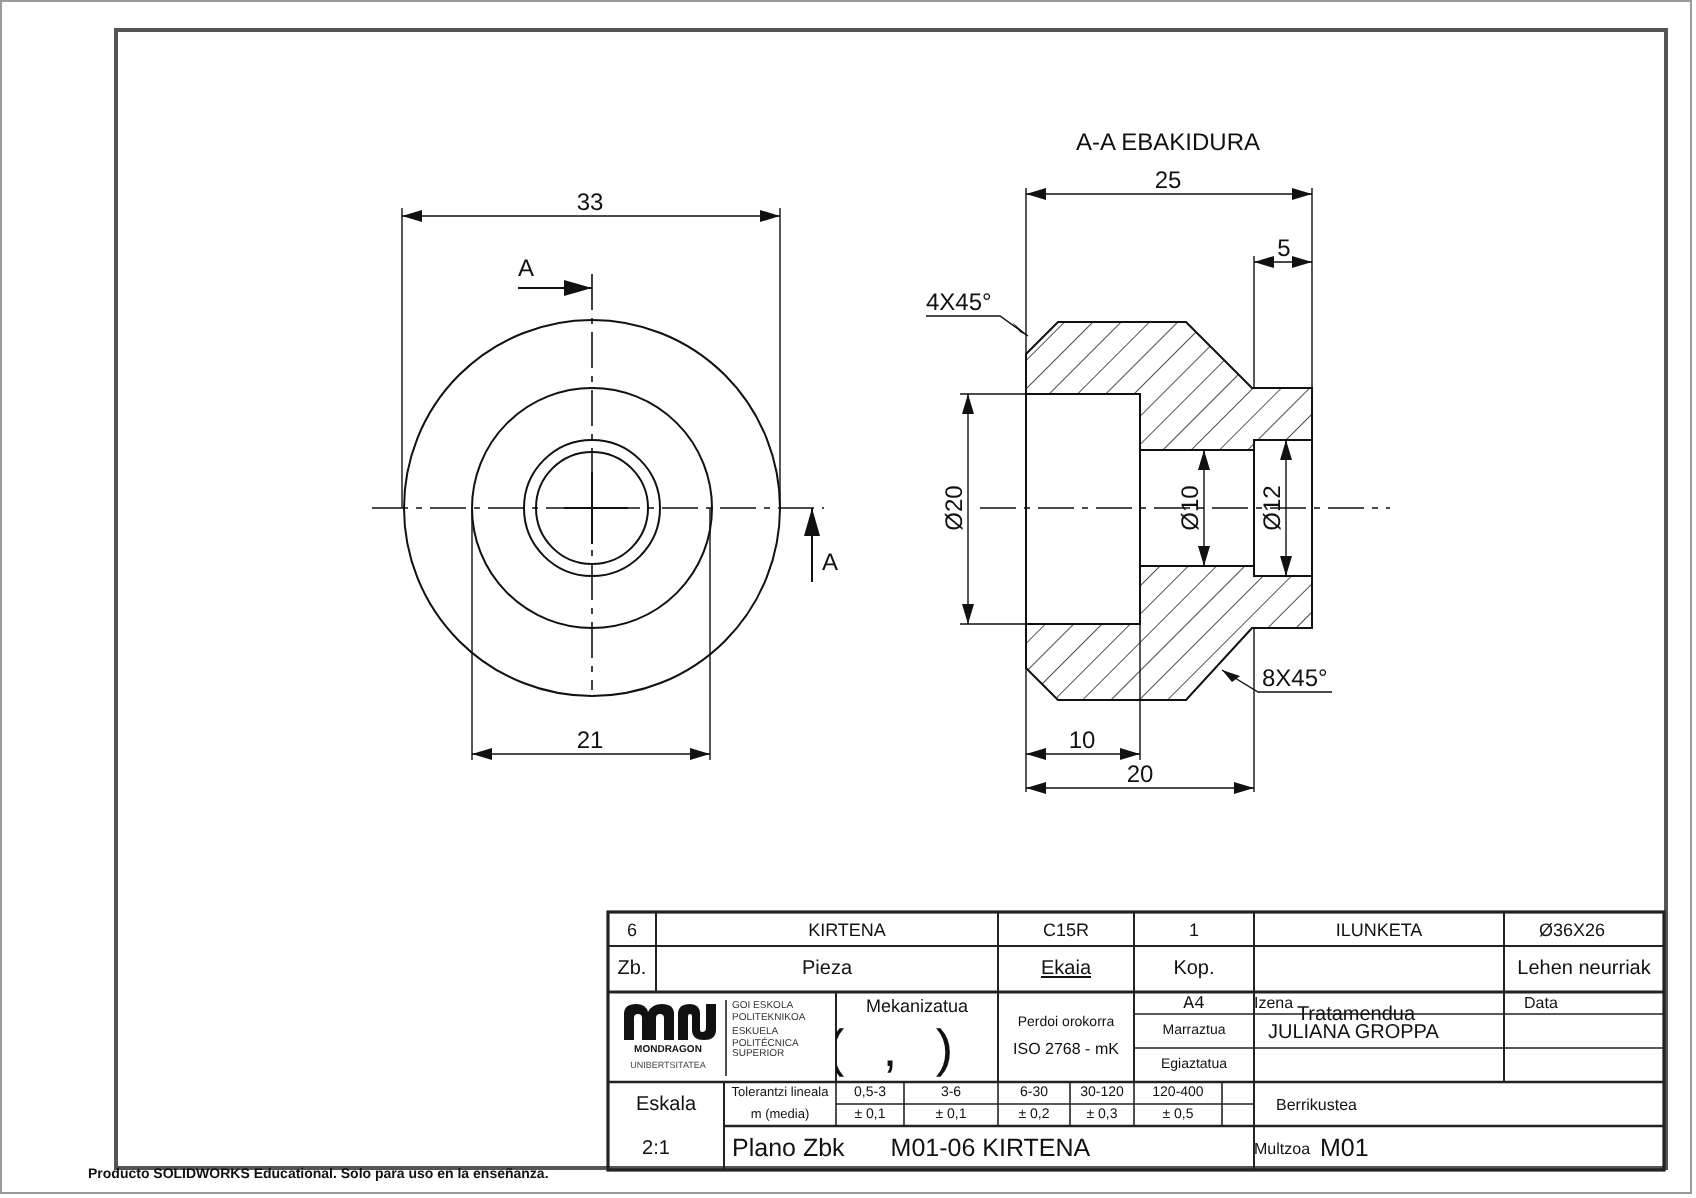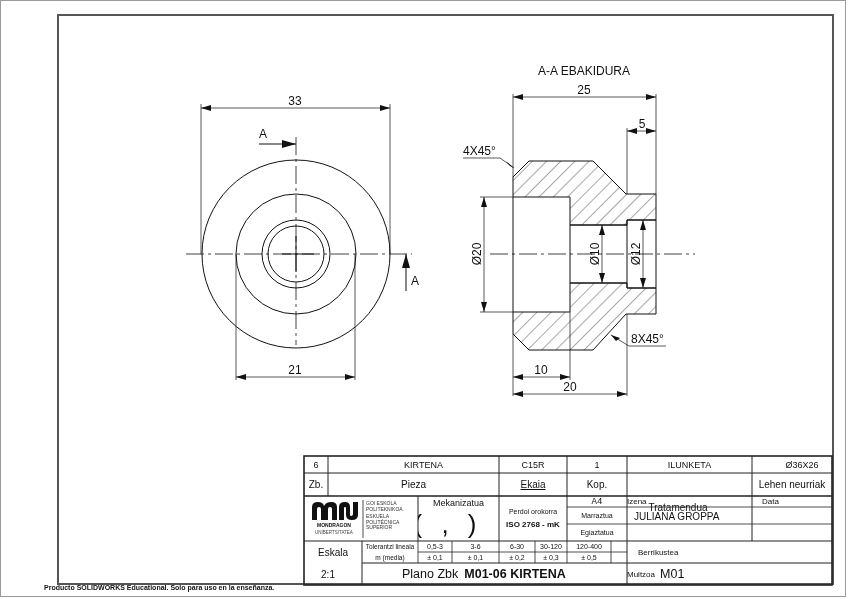--- a/index.html
+++ b/index.html
@@ -8,21 +8,21 @@
     .inner-frame { position: absolute; left: 57px; top: 14px; width: 777px; height: 571px; border: 2px solid #555; box-sizing: border-box; }
     svg.drawing { position: absolute; left: 0; top: 0; }
     .dimtext { font-family: "Liberation Sans", sans-serif; font-size: 12px; fill: #111; }
     .tb { position: absolute; font-family: "Liberation Sans", sans-serif; color: #111; display: flex; align-items: center; justify-content: center; white-space: nowrap; overflow: hidden; box-sizing: border-box; }
     .tb.left { justify-content: flex-start; padding-left: 0; }
     .f9 { font-size: 9px; }
     .f8 { font-size: 8px; }
     .f7 { font-size: 7px; }
     .f6 { font-size: 6.5px; }
     .f10 { font-size: 10px; text-align: center; }
-    .f12 { font-size: 12.5px; margin-left: 36px; }
+    .f12 { font-size: 12.5px; }
     .paren { font-size: 26px; font-weight: normal; letter-spacing: 6px; }
     .logo-text { font-size: 5px; line-height: 5.5px; color: #333; }
     .footer-note { position: absolute; left: 44px; top: 584px; font-size: 7px; font-weight: bold; font-family: "Liberation Sans", sans-serif; color: #111; }
   </style>
 </head>
 <body>
 
 <div class="page-frame"></div>
 <div class="inner-frame"></div>
 
@@ -161,21 +161,21 @@
     <path d="M339,520 L339,507 Q339,502 345,502 Q350,502 350,507 L350,515 Q350,516 351,516 Q353,516 353,514 L353,502 L358,502 L358,515 Q358,520 352,520 Q346,520 346,515 L346,508 Q346,507 345,507 Q344,507 344,508 L344,520 Z"></path>
   </g>
 </svg>
 
 <div>
   <div class="tb f9" style="left:304px;top:456px;width:24px;height:17px;">6</div>
   <div class="tb f9" style="left:328px;top:456px;width:147px;height:17px;margin-left:22px;">KIRTENA</div>
   <div class="tb f9" style="left:499px;top:456px;width:68px;height:17px;">C15R</div>
   <div class="tb f9" style="left:567px;top:456px;width:60px;height:17px;">1</div>
   <div class="tb f9" style="left:627px;top:456px;width:125px;height:17px;">ILUNKETA</div>
-  <div class="tb f9" style="left:752px;top:456px;width:80px;height:17px;padding-left:20px;">Ø36X26</div>
+  <div class="tb f9" style="left:736px;top:456px;width:80px;height:17px;padding-left:20px;">Ø36X26</div>
 
   <div class="tb f10" style="left:304px;top:473px;width:24px;height:23px;">Zb.</div>
   <div class="tb f10" style="left:328px;top:473px;width:171px;height:23px;">Pieza</div>
   <div class="tb f10" style="left:499px;top:473px;width:68px;height:23px;text-decoration:underline;">Ekaia</div>
   <div class="tb f10" style="left:567px;top:473px;width:60px;height:23px;">Kop.</div>
   <div class="tb f10" style="left:627px;top:496px;width:102px;height:23px;">Tratamendua</div>
   <div class="tb f10" style="left:752px;top:473px;width:80px;height:23px;">Lehen neurriak</div>
 
   <div class="tb" style="left:306px;top:521px;width:56px;height:8px;font-size:5px;font-weight:bold;">MONDRAGON</div>
   <div class="tb" style="left:306px;top:528px;width:56px;height:8px;font-size:4.5px;color:#444;">UNIBERTSITATEA</div>
@@ -184,21 +184,21 @@
     <div class="logo-text">POLITEKNIKOA</div>
     <div class="logo-text" style="margin-top:2px;">ESKUELA</div>
     <div class="logo-text">POLITÉCNICA</div>
     <div class="logo-text">SUPERIOR</div>
   </div>
 
   <div class="tb f9" style="left:418px;top:497px;width:81px;height:12px;">Mekanizatua</div>
   <div class="tb paren" style="left:418px;top:508px;width:60px;height:33px;">( , )</div>
 
   <div class="tb f7" style="left:499px;top:505px;width:68px;height:12px;">Perdoi orokorra</div>
-  <div class="tb f8" style="left:499px;top:518px;width:68px;height:12px;font-weight:bold;">ISO 2768 - mK</div>
+  <div class="tb f8" style="left:499px;top:518px;width:68px;height:12px;">ISO 2768 - mK</div>
 
   <div class="tb f9" style="left:567px;top:496px;width:60px;height:11px;font-family:Liberation Mono, monospace;">A4</div>
   <div class="tb f7" style="left:567px;top:507px;width:60px;height:17px;">Marraztua</div>
   <div class="tb f7" style="left:567px;top:524px;width:60px;height:17px;">Egiaztatua</div>
 
   <div class="tb left f8" style="left:627px;top:496px;width:125px;height:11px;">Izena</div>
   <div class="tb left f8" style="left:752px;top:496px;width:80px;height:11px;padding-left:10px;">Data</div>
   <div class="tb left f10" style="left:634px;top:508px;width:118px;height:16px;">JULIANA GROPPA</div>
 
   <div class="tb f10" style="left:304px;top:543px;width:58px;height:18px;">Eskala</div>
@@ -216,21 +216,21 @@
   <div class="tb f7" style="left:418px;top:552px;width:34px;height:11px;">± 0,1</div>
   <div class="tb f7" style="left:452px;top:552px;width:47px;height:11px;">± 0,1</div>
   <div class="tb f7" style="left:499px;top:552px;width:36px;height:11px;">± 0,2</div>
   <div class="tb f7" style="left:535px;top:552px;width:32px;height:11px;">± 0,3</div>
   <div class="tb f7" style="left:567px;top:552px;width:44px;height:11px;">± 0,5</div>
 
   <div class="tb left f8" style="left:627px;top:541px;width:205px;height:22px;margin-left:11px;">Berrikustea</div>
 
   <div class="tb left" style="left:366px;top:563px;width:261px;height:22px;">
     <span class="f12">Plano Zbk</span>
-    <span class="f12" style="margin-left:6px;font-weight:bold;">M01-06 KIRTENA</span>
+    <span class="f12" style="margin-left:23px;">M01-06 KIRTENA</span>
   </div>
   <div class="tb left" style="left:627px;top:563px;width:205px;height:22px;">
     <span class="f8">Multzoa</span>
     <span class="f12" style="margin-left:5px;">M01</span>
   </div>
 </div>
 
 <div class="footer-note">Producto SOLIDWORKS Educational. Solo para uso en la enseñanza.</div>
 
 </body></html>

